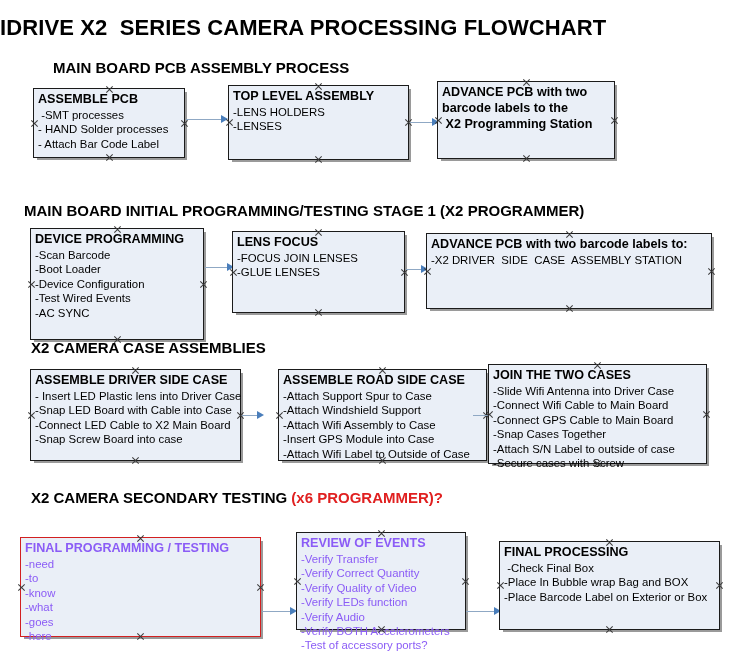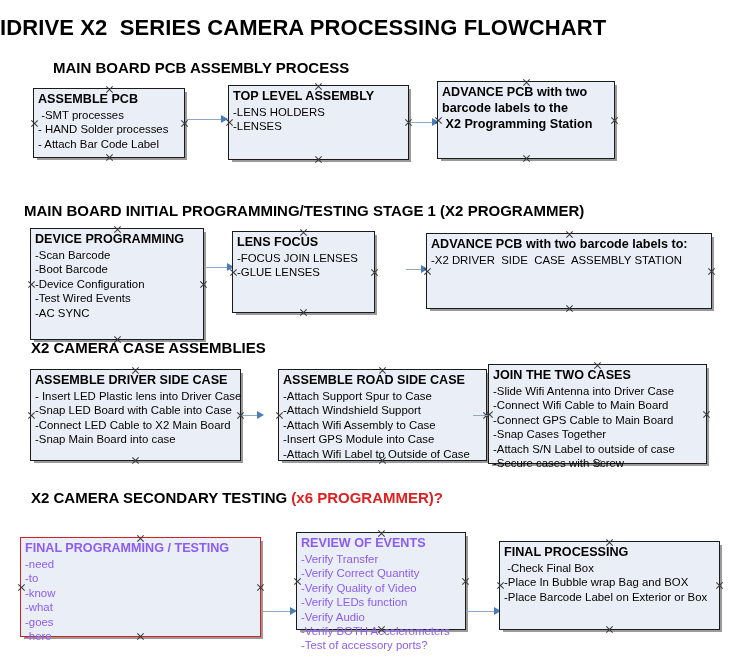--- a/index.html
+++ b/index.html
@@ -169,36 +169,36 @@
     <span class="handle" style="left:50%; top:100%;"></span>
     <span class="handle" style="left:0; top:50%;"></span>
     <span class="handle" style="left:100%; top:50%;"></span>
   </div>
 
   <div class="section-title" style="left:24px; top:202px;">MAIN BOARD INITIAL PROGRAMMING/TESTING STAGE 1 (X2 PROGRAMMER)</div>
 
   <div class="box" style="left:30px; top:228px; width:174px; height:112px;">
     <div class="box-title">DEVICE PROGRAMMING</div>
     <div class="box-line">-Scan Barcode</div>
-    <div class="box-line">-Boot Barcode</div>
+    <div class="box-line">-Boot Loader</div>
     <div class="box-line">-Device Configuration</div>
     <div class="box-line">-Test Wired Events</div>
     <div class="box-line">-AC SYNC</div>
     <span class="handle" style="left:50%; top:0;"></span>
     <span class="handle" style="left:50%; top:100%;"></span>
     <span class="handle" style="left:0; top:50%;"></span>
     <span class="handle" style="left:100%; top:50%;"></span>
   </div>
 
   <div class="arrow" style="left:205px; top:263px; width:29px;">
     <span class="shaft"></span>
       <span class="head"></span>
   </div>
 
-  <div class="box" style="left:232px; top:231px; width:143px; height:82px;">
+  <div class="box" style="left:232px; top:231px; width:173px; height:82px;">
     <div class="box-title">LENS FOCUS</div>
     <div class="box-line">-FOCUS JOIN LENSES</div>
     <div class="box-line">-GLUE LENSES</div>
     <span class="handle" style="left:50%; top:0;"></span>
     <span class="handle" style="left:50%; top:100%;"></span>
     <span class="handle" style="left:0; top:50%;"></span>
     <span class="handle" style="left:100%; top:50%;"></span>
   </div>
 
   <div class="arrow" style="left:406px; top:265px; width:22px;">
@@ -215,21 +215,21 @@
     <span class="handle" style="left:100%; top:50%;"></span>
   </div>
 
   <div class="section-title" style="left:31px; top:339px;">X2 CAMERA CASE ASSEMBLIES</div>
 
   <div class="box" style="left:30px; top:369px; width:211px; height:92px;">
     <div class="box-title">ASSEMBLE DRIVER SIDE CASE</div>
     <div class="box-line">- Insert LED Plastic lens into Driver Case</div>
     <div class="box-line">-Snap LED Board with Cable into Case</div>
     <div class="box-line">-Connect LED Cable to X2 Main Board</div>
-    <div class="box-line">-Snap Main Board into case</div>
+    <div class="box-line">-Snap Screw Board into case</div>
     <span class="handle" style="left:50%; top:0;"></span>
     <span class="handle" style="left:50%; top:100%;"></span>
     <span class="handle" style="left:0; top:50%;"></span>
     <span class="handle" style="left:100%; top:50%;"></span>
   </div>
 
   <div class="arrow" style="left:242px; top:411px; width:22px;">
     <span class="shaft"></span>
       <span class="head"></span>
   </div>

